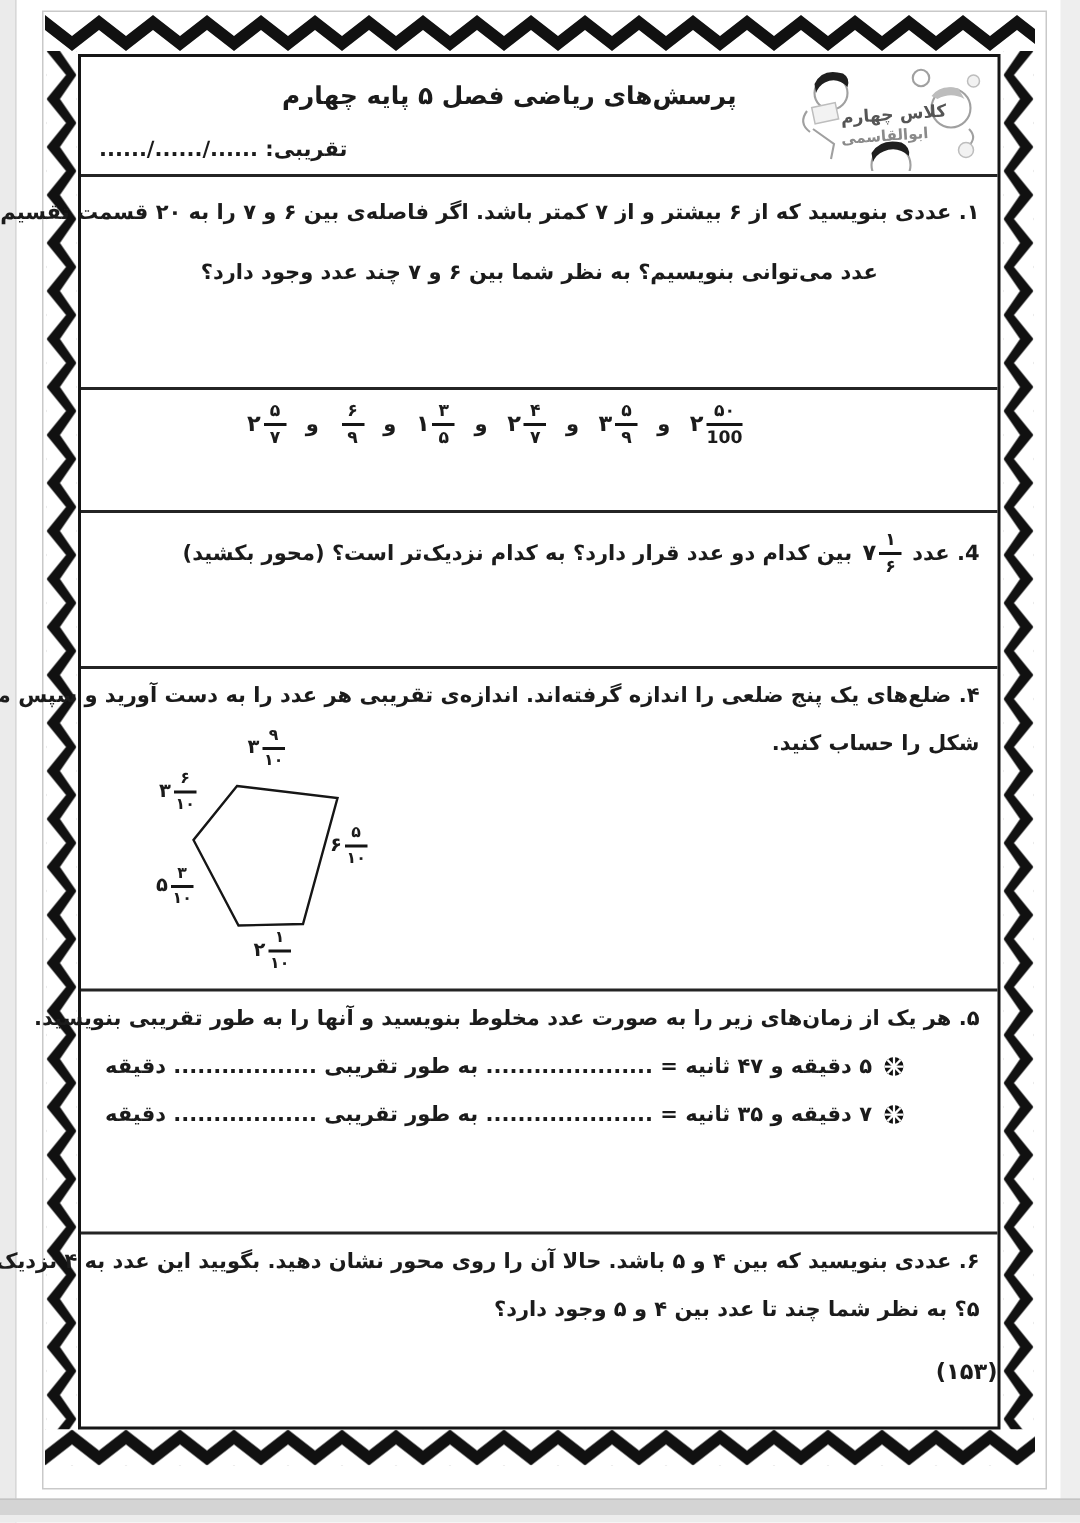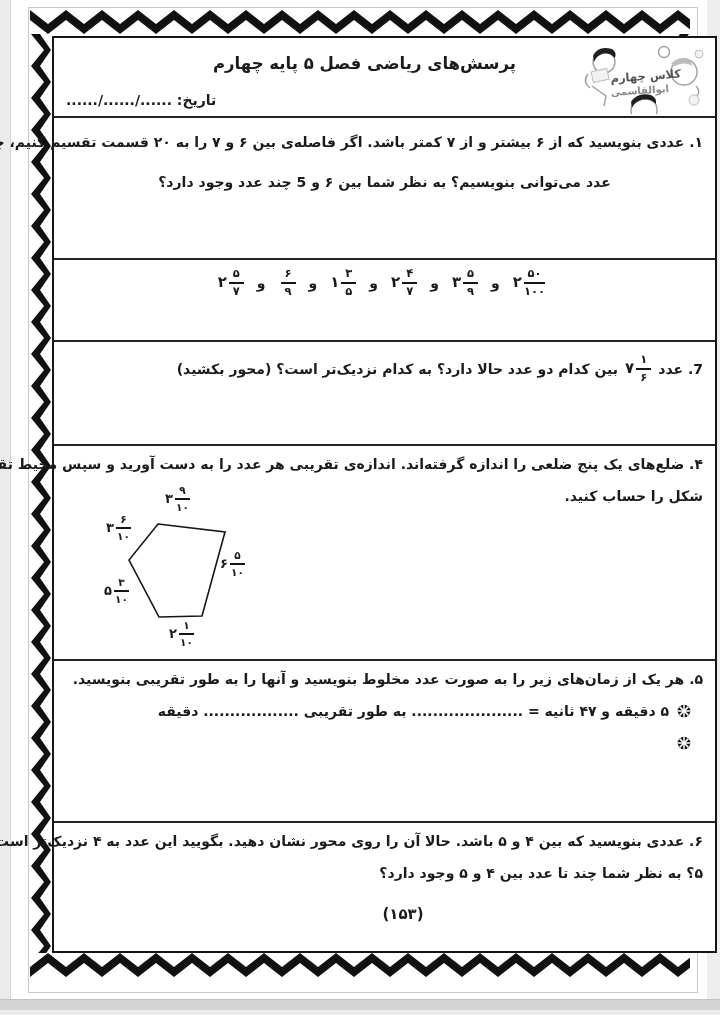--- a/index.html
+++ b/index.html
@@ -9,21 +9,21 @@
   }
   .abs{position:absolute;}
   
   .scan-left{left:0;top:0;width:10px;height:1015px;background:#ebebeb;border-right:1px solid #d8d8d8;}
   .scan-right{left:707px;top:0;width:13px;height:1015px;background:#eeeeee;}
   .scan-bottom1{left:0;top:999px;width:720px;height:11px;background:#d4d4d4;border-top:1px solid #c3c3c3;}
   .scan-bottom2{left:0;top:1010px;width:720px;height:5px;background:#ececec;}
   
   .outer-rect{left:28px;top:7px;width:668px;height:984px;border:1px solid #c9c9c9;}
   
-  .box{left:52px;top:36px;width:665px;height:917px;border:2px solid #161616;background:#fff;box-sizing:border-box;}
+  .box{left:52px;top:36px;width:615px;height:917px;border:2px solid #161616;background:#fff;box-sizing:border-box;}
   .zz{position:absolute;}
   section{box-sizing:border-box;position:relative;border-top:2px solid #242424;overflow:visible;}
   section.first{border-top:none;}
   .qtext{direction:rtl;text-align:right;font-weight:bold;font-size:14px;padding:0 12px;white-space:nowrap;line-height:20px;}
   .center{text-align:center;}
   
   .hdr-title{position:absolute;top:16px;left:0;right:40px;text-align:center;font-weight:bold;font-size:16.5px;direction:rtl;}
   .hdr-date{position:absolute;left:12px;bottom:8px;direction:rtl;font-weight:bold;font-size:14px;}
   .logo{position:absolute;right:3px;top:2px;}
   
@@ -34,22 +34,22 @@
   .frac .bar{align-self:stretch;height:2px;background:#151515;min-width:15px;}
   .frac .den{font-size:11.5px;padding-top:2px;}
   .frac-row{direction:rtl;display:flex;align-items:center;justify-content:flex-start;gap:13px;padding-right:170px;margin-top:8px;font-weight:bold;}
   .frac-row .sep{font-size:14px;font-weight:bold;}
   .q3-line{direction:rtl;display:flex;align-items:center;gap:7px;padding:0 12px;font-weight:bold;font-size:14px;}
   
   .plabel{position:absolute;}
   .plabel .whole{font-size:13px;}
   .plabel .num,.plabel .den{font-size:10.5px;}
   
-  .trow{direction:rtl;display:flex;align-items:center;gap:8px;height:32px;padding-right:24px;font-weight:bold;font-size:14px;white-space:nowrap;}
-  .pagenum{text-align:center;font-weight:bold;font-size:15px;direction:rtl;padding-left:37px;}
+  .trow{direction:rtl;display:flex;align-items:center;gap:8px;height:32px;padding-right:24px;font-weight:bold;font-size:14px;white-space:nowrap;justify-content:flex-end;}
+  .pagenum{text-align:right;font-weight:bold;font-size:15px;direction:rtl;padding-left:37px;}
 </style>
 </head>
 <body>
 
 <div class="abs scan-left"></div>
 <div class="abs scan-right"></div>
 <div class="abs scan-bottom1"></div>
 <div class="abs scan-bottom2"></div>
 
 <div class="abs outer-rect"></div>
@@ -84,21 +84,21 @@
     <path d="M20 0 L7 16 L20 32 L11 32 L0 16 L11 0 Z" fill="#111"></path>
   </pattern>
     </defs>
   <rect width="20" height="919" fill="url(#zr)"></rect>
 </svg>
 
 <div class="abs box">
 
   <section class="first" style="height:78px;">
     <div class="hdr-title">پرسش‌های ریاضی فصل ۵ پایه چهارم</div>
-    <div class="hdr-date">تاریخ: ....../....../......</div>
+    <div class="hdr-date">تقریبی: ....../....../......</div>
     <svg class="logo" width="138" height="74" viewBox="0 0 138 74">
       <g stroke="#a0a0a0" fill="none" stroke-width="1.4">
         <circle cx="30" cy="22" r="11"></circle>
         <circle cx="110" cy="32" r="13"></circle>
         <circle cx="70" cy="70" r="13"></circle>
         <circle cx="90" cy="12" r="5.5"></circle>
         <path d="M14 34 q-6 8 2 14"></path>
         <path d="M122 46 q6 6 -1 12"></path>
         <path d="M18 46 l14 10 l-2 10"></path>
       </g>
@@ -112,31 +112,31 @@
         <circle cx="125" cy="14" r="4"></circle>
         <circle cx="120" cy="60" r="5"></circle>
       </g>
       <text x="72" y="40" font-size="11.5" font-weight="bold" fill="#555" text-anchor="middle" transform="rotate(-4 72 40)">کلاس چهارم</text>
       <text x="66" y="54" font-size="10" font-weight="bold" fill="#8a8a8a" text-anchor="middle" transform="rotate(-4 66 54)">ابوالقاسمی</text>
     </svg>
   </section>
 
   <section style="height:142px;">
     <div class="qtext" style="padding-top:14px;">۱. عددی بنویسید که از ۶ بیشتر و از ۷ کمتر باشد. اگر فاصله‌ی بین ۶ و ۷ را به ۲۰ قسمت تقسیم کنیم، چند</div>
-    <div class="qtext center" style="margin-top:20px;">عدد می‌توانی بنویسیم؟ به نظر شما بین ۶ و 5 چند عدد وجود دارد؟</div>
+    <div class="qtext center" style="margin-top:20px;">عدد می‌توانی بنویسیم؟ به نظر شما بین ۶ و ۷ چند عدد وجود دارد؟</div>
   </section>
 
   <section style="height:82px;">
     <div class="frac-row">
       <span class="mixed">
           <span class="whole">۲</span>
           <span class="frac">
             <span class="num">۵۰</span>
             <i class="bar"></i>
-            <span class="den">۱۰۰</span>
+            <span class="den">100</span>
           </span>
         </span>
       <span class="sep">و</span>
       <span class="mixed">
           <span class="whole">۳</span>
           <span class="frac">
             <span class="num">۵</span>
             <i class="bar"></i>
             <span class="den">۹</span>
           </span>
@@ -175,30 +175,30 @@
             <span class="num">۵</span>
             <i class="bar"></i>
             <span class="den">۷</span>
           </span>
         </span>
     </div>
   </section>
 
   <section style="height:104px;">
     <div class="q3-line" style="padding-top:12px;">
-      <span>7. عدد</span>
+      <span>4. عدد</span>
       <span class="mixed">
           <span class="whole">۷</span>
           <span class="frac">
             <span class="num">۱</span>
             <i class="bar"></i>
             <span class="den">۶</span>
           </span>
         </span>
-      <span>بین کدام دو عدد حالا دارد؟ به کدام نزدیک‌تر است؟  (محور بکشید)</span>
+      <span>بین کدام دو عدد قرار دارد؟ به کدام نزدیک‌تر است؟  (محور بکشید)</span>
     </div>
   </section>
 
   <section style="height:215px;">
     <div class="qtext" style="padding-top:8px;">۴. ضلع‌های یک پنج ضلعی را اندازه گرفته‌اند. اندازه‌ی تقریبی هر عدد را به دست آورید و سپس محیط تقریبی</div>
     <div class="qtext" style="margin-top:12px;padding-left:31px;">شکل را حساب کنید.</div>
 
     <svg style="position:absolute;left:48px;top:38px;" width="180" height="165">
       <polygon points="56,40 123,48 100,132 57,133 27,76" fill="none" stroke="#161616" stroke-width="1.6"></polygon>
     </svg>
@@ -264,20 +264,21 @@
       <svg width="14" height="14" viewBox="0 0 14 14">
           <circle cx="7" cy="7" r="6.3" fill="#111"></circle>
           <g stroke="#fff" stroke-width="1.5">
             <line x1="7" y1="0.7" x2="7" y2="13.3"></line>
             <line x1="0.7" y1="7" x2="13.3" y2="7"></line>
             <line x1="2.6" y1="2.6" x2="11.4" y2="11.4"></line>
             <line x1="11.4" y1="2.6" x2="2.6" y2="11.4"></line>
           </g>
           <circle cx="7" cy="7" r="1.3" fill="#fff"></circle>
         </svg>
+      <span>۷ دقیقه و ۳۵ ثانیه = ..................... به طور تقریبی .................. دقیقه</span>
     </div>
   </section>
 
   <section style="height:130px;">
     <div class="qtext" style="padding-top:8px;">۶. عددی بنویسید که بین ۴ و ۵ باشد. حالا آن را روی محور نشان دهید. بگویید این عدد به ۴ نزدیک‌تر است یا</div>
     <div class="qtext" style="margin-top:12px;">۵؟ به نظر شما چند تا عدد بین ۴ و ۵ وجود دارد؟</div>
     <div class="pagenum" style="margin-top:22px;">(۱۵۳)</div>
   </section>
 
 </div>

